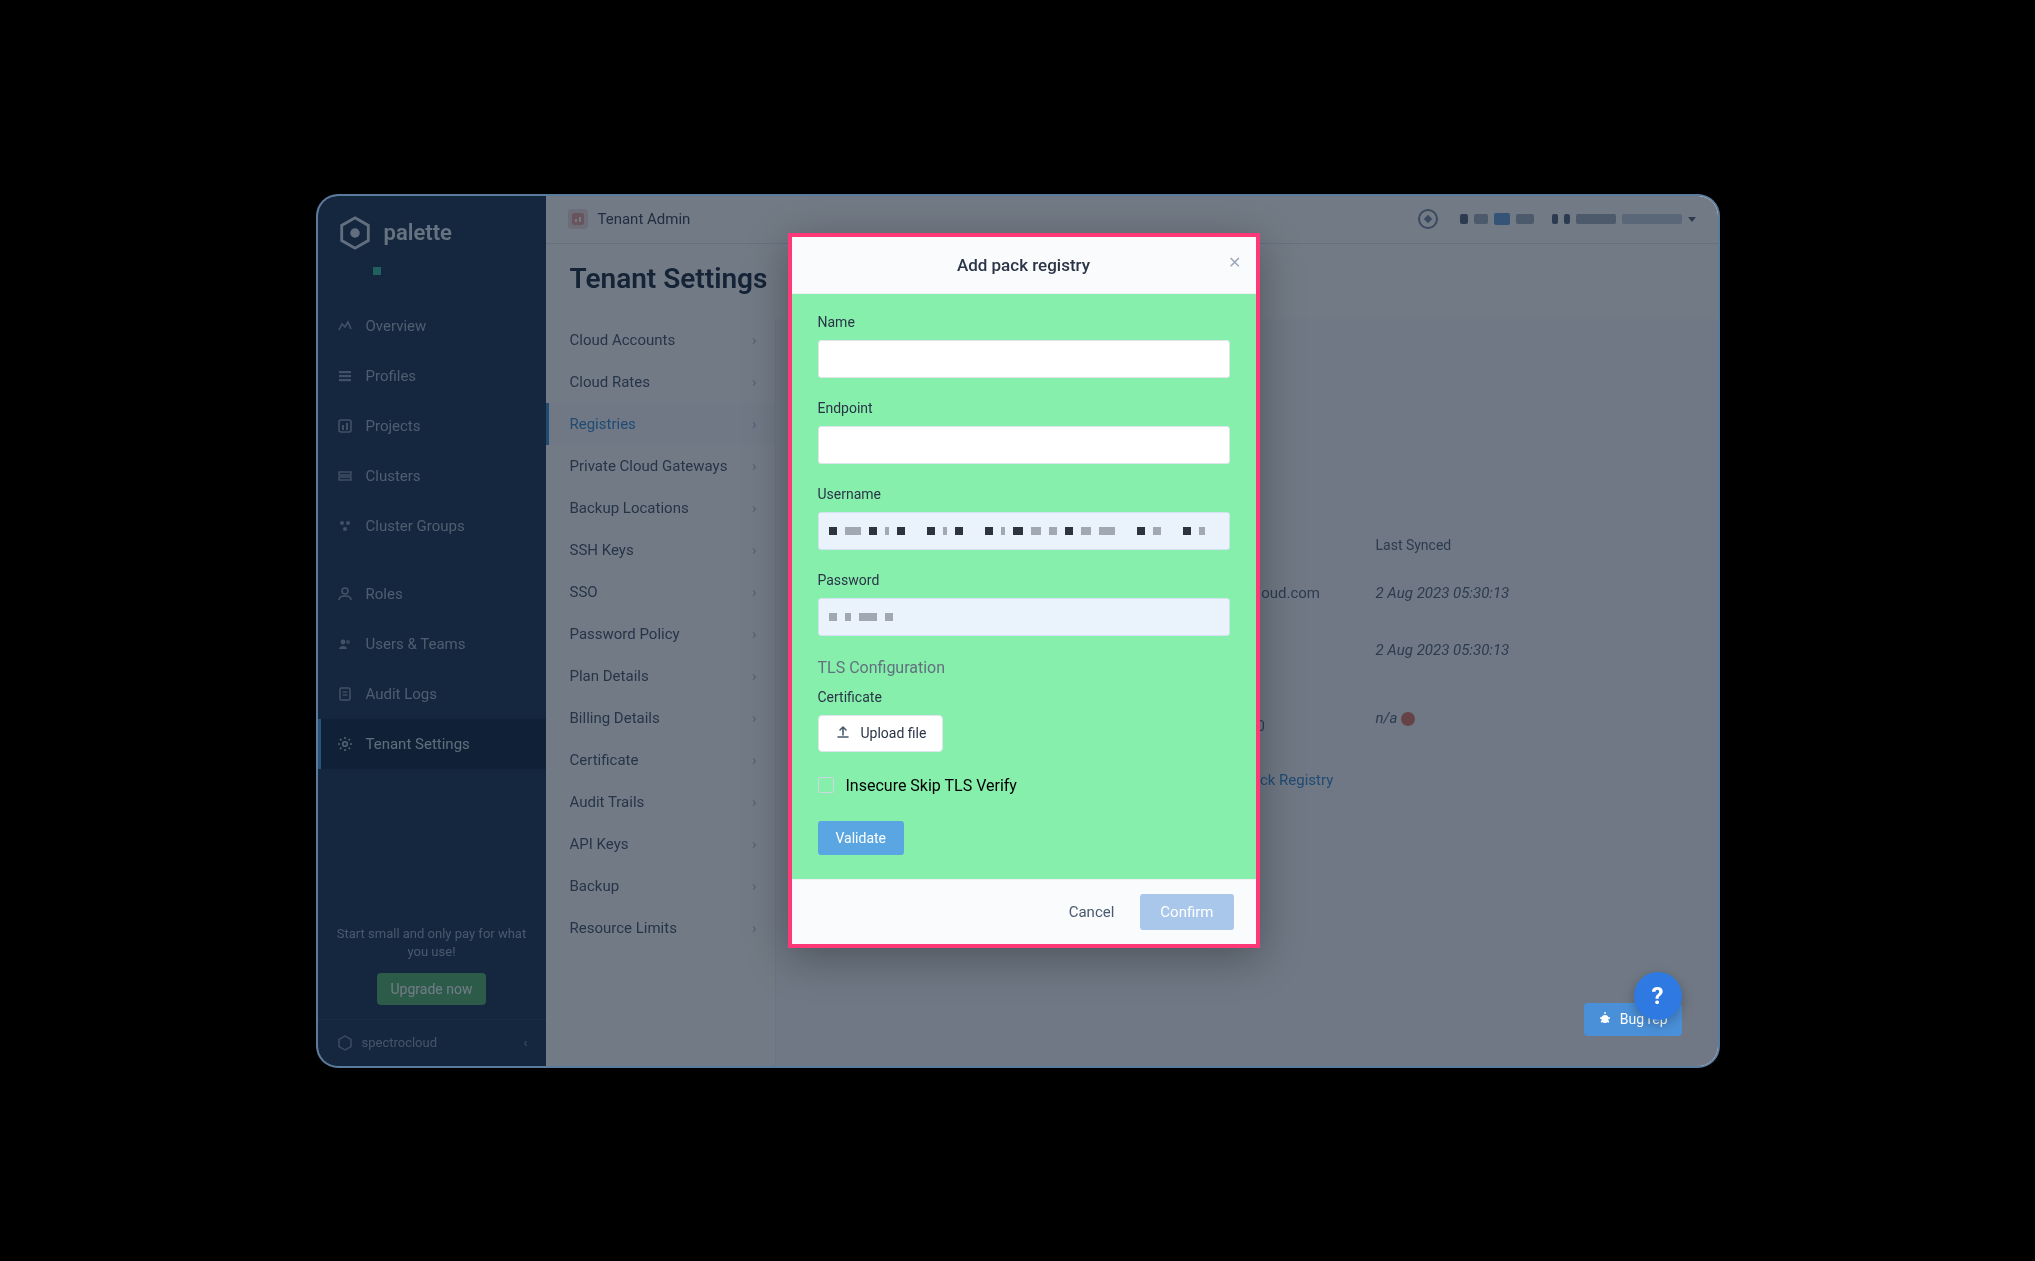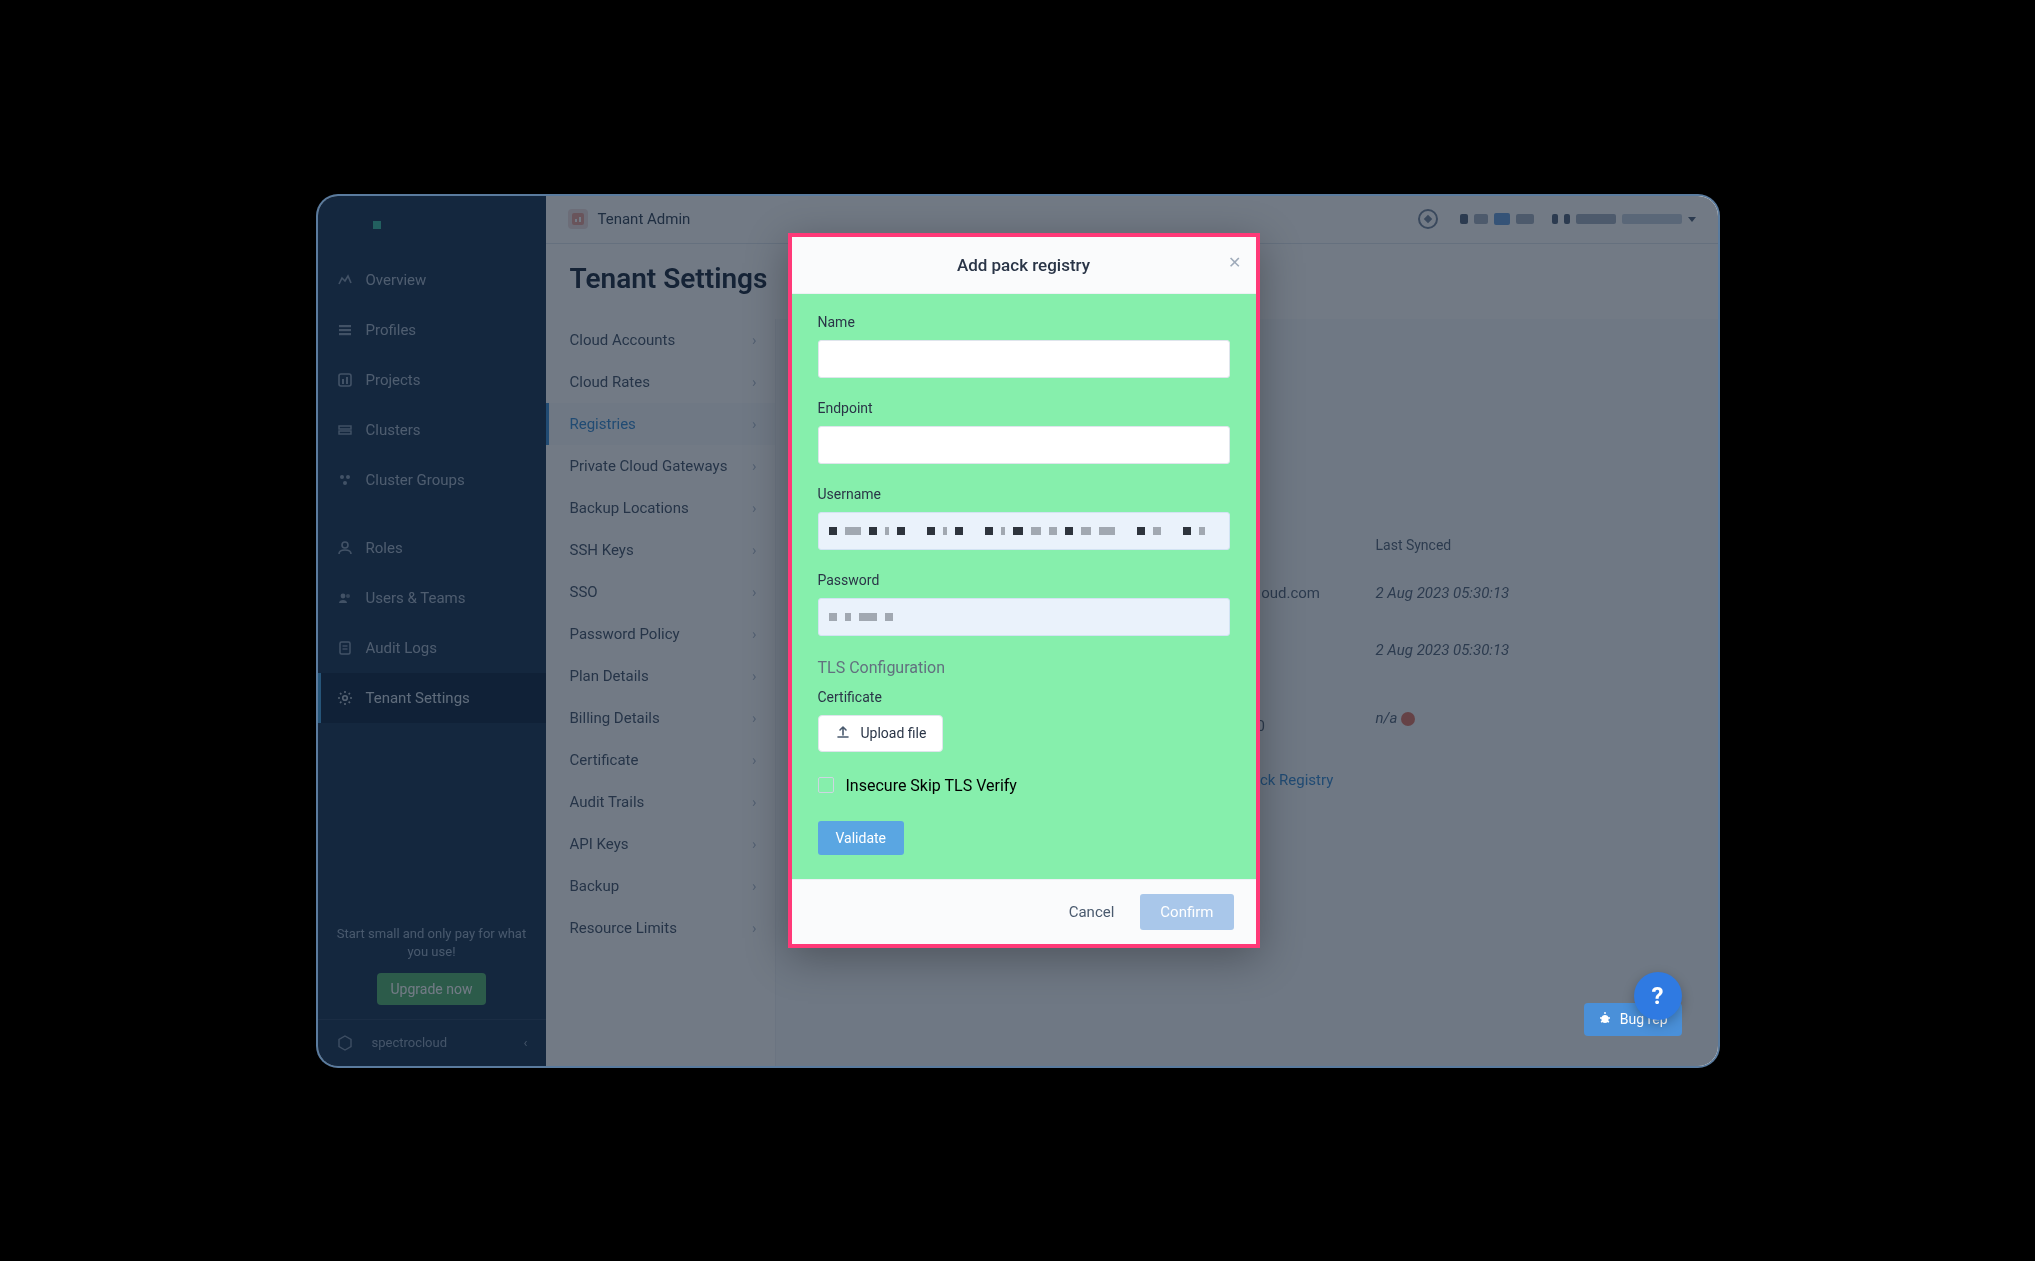--- a/index.html
+++ b/index.html
@@ -107,21 +107,21 @@
       border: none;
       padding: 8px 14px;
       border-radius: 4px;
       font-size: 14px;
     }
     .sidebar-footer {
       border-top: 1px solid rgba(255,255,255,0.08);
       padding: 14px 18px;
       display: flex;
       align-items: center;
-      gap: 18px;
+      gap: 8px;
       font-size: 13px;
       color: #93a6bc;
     }
     .sidebar-footer .chev {
       margin-left: auto;
     }
     
     .main {
       flex: 1;
       display: flex;
@@ -414,20 +414,31 @@
       z-index: 70;
     }
   </style>
 </head>
 <body>
 
 <div class="outer-frame">
   <div class="app-shell">
 
     <aside class="sidebar">
+      <div class="brand">
+        <span class="brand-logo">
+          <svg viewBox="0 0 40 40">
+              <g fill="none" stroke="#d7e2ef" stroke-width="3">
+                <polygon points="20,4 34,12 34,28 20,36 6,28 6,12"></polygon>
+                <circle cx="20" cy="20" r="5" fill="#d7e2ef" stroke="none"></circle>
+              </g>
+            </svg>
+        </span>
+        <span class="brand-name">palette</span>
+      </div>
       <div class="brand-sub"><span class="brand-sub-dot"></span></div>
 
       <div class="nav-item">
         <span class="nav-icon">
             <svg width="16" height="16" viewBox="0 0 16 16">
               <path d="M2 12l3-6 3 3 3-5 3 7" stroke="#9fb1c6" stroke-width="1.6" fill="none"></path>
             </svg>
           </span>
         <span>Overview</span>
       </div>

